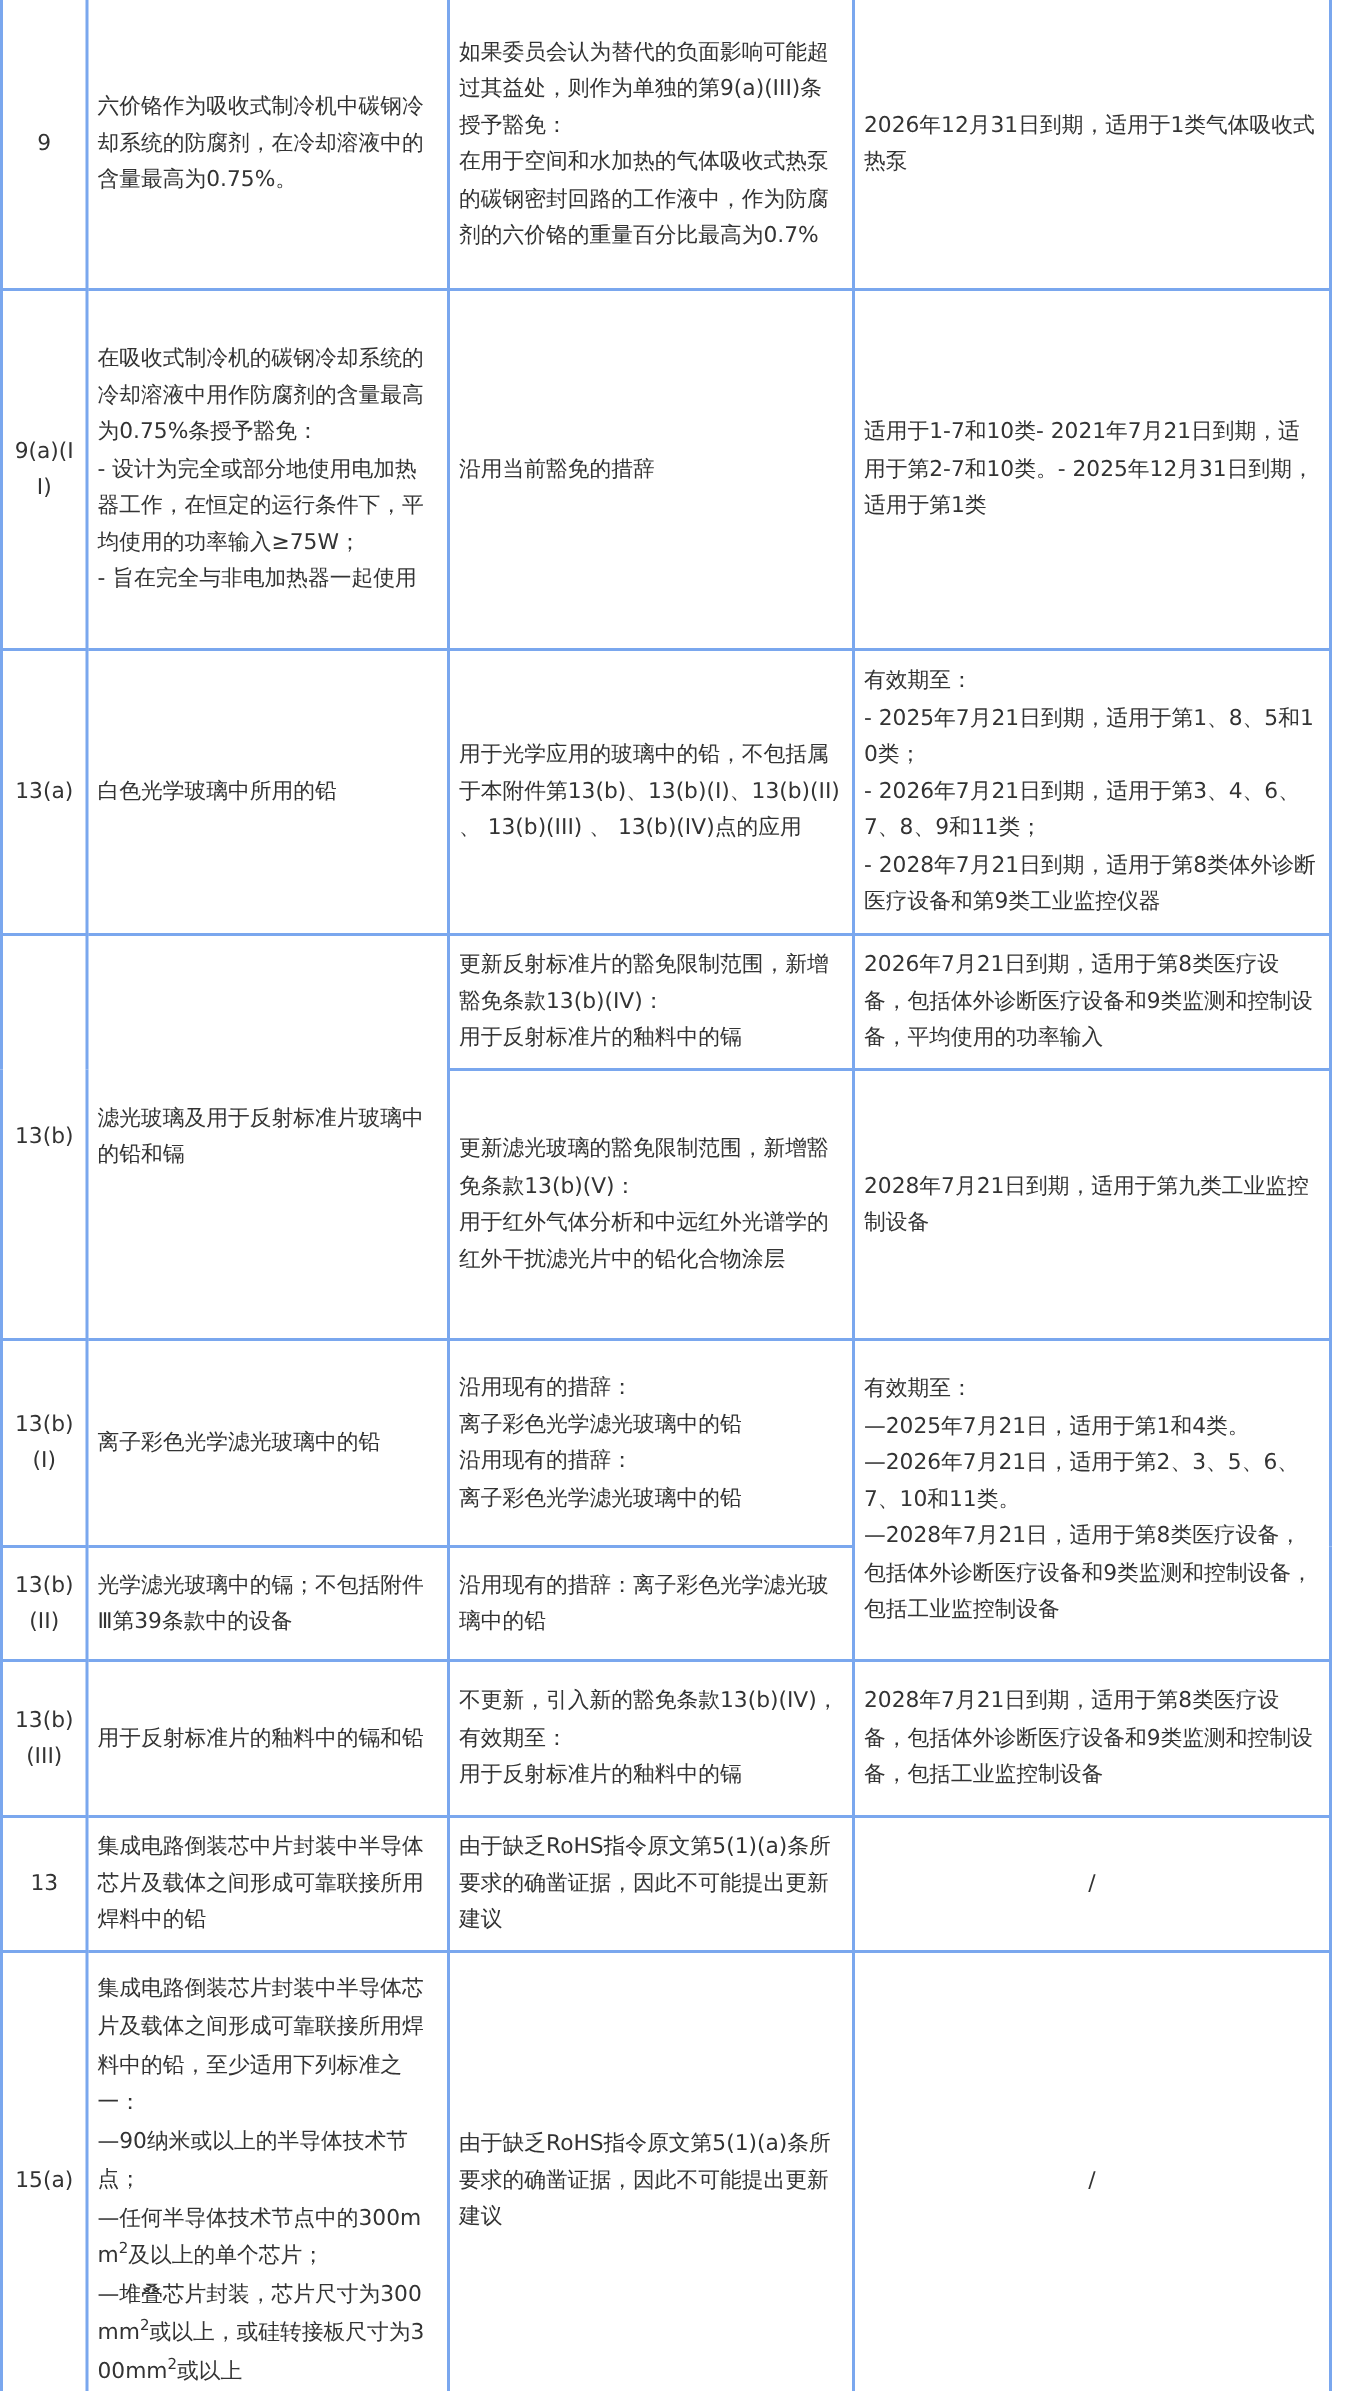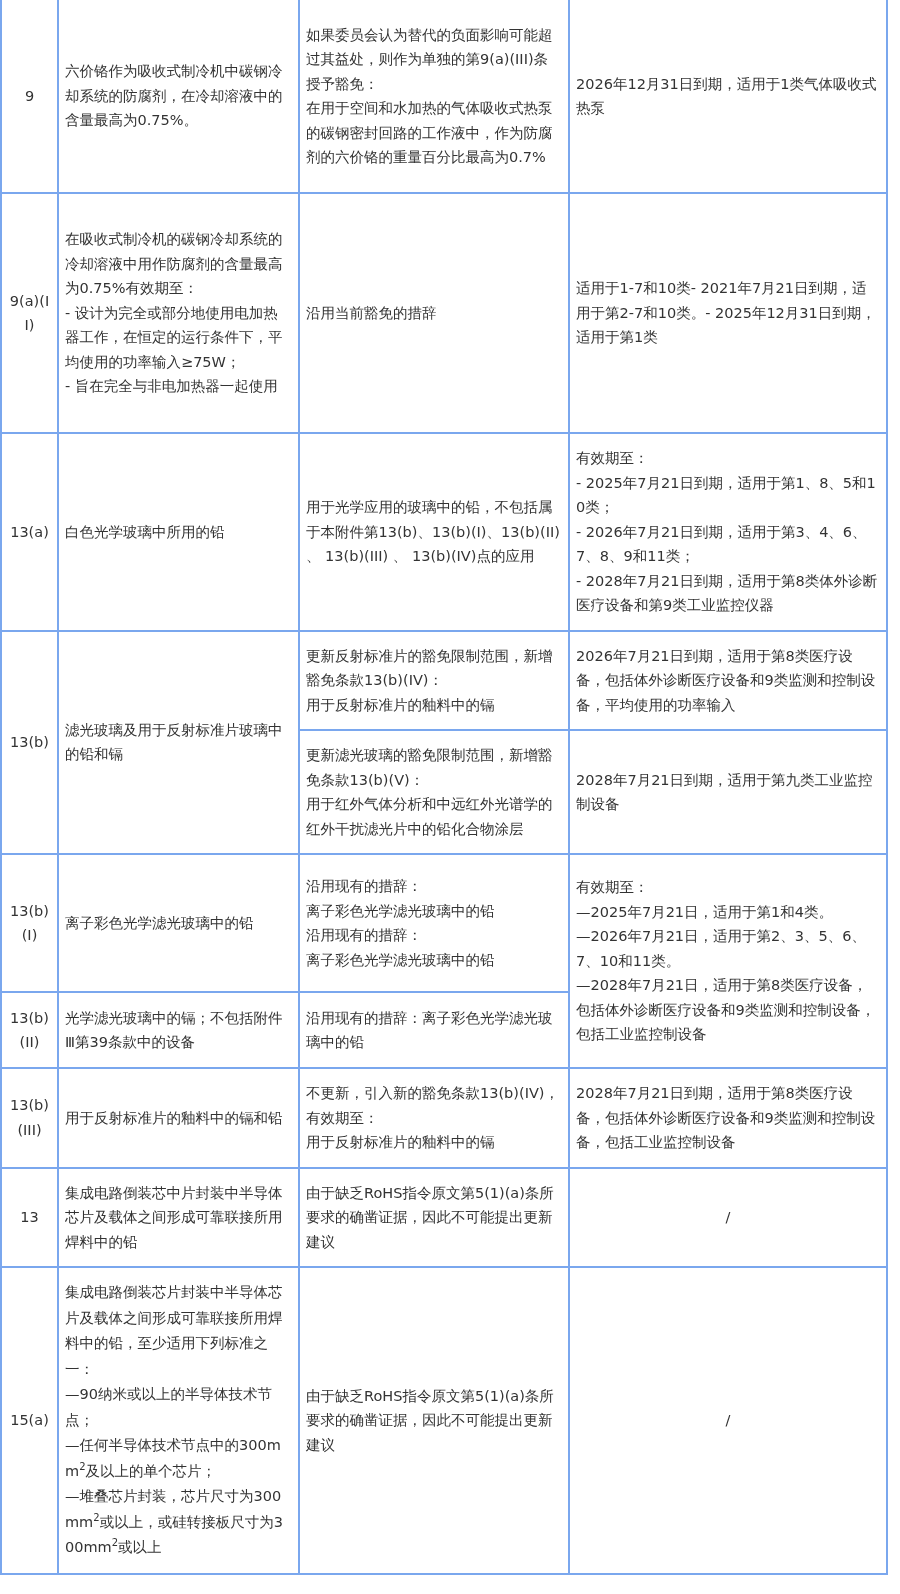--- a/index.html
+++ b/index.html
@@ -19,21 +19,21 @@
       left: 0;
       top: -2px;
       width: 886px;
       border-collapse: collapse;
       table-layout: fixed;
       font-size: 14.5px;
       line-height: 24.5px;
     }
     table.rohs td {
       border: 2px solid #7aa7ee;
-      padding: 12px 6px;
+      padding: 0 6px;
       vertical-align: middle;
       word-break: break-all;
       background: #ffffff;
     }
     td.c-no { text-align: center; padding: 4px 2px; }
     td.c-center { text-align: center; }
     .line { display: block; }
     sup { font-size: 10px; line-height: 0; }
   </style>
 </head>
@@ -54,21 +54,21 @@
       <td>
         <span class="line">如果委员会认为替代的负面影响可能超过其益处，则作为单独的第9(a)(III)条授予豁免：</span>
         <span class="line">在用于空间和水加热的气体吸收式热泵的碳钢密封回路的工作液中，作为防腐剂的六价铬的重量百分比最高为0.7%</span>
       </td>
       <td>2026年12月31日到期，适用于1类气体吸收式热泵</td>
     </tr>
 
     <tr style="height:240px">
       <td class="c-no">9(a)(II)</td>
       <td>
-        <span class="line">在吸收式制冷机的碳钢冷却系统的冷却溶液中用作防腐剂的含量最高为0.75%有效期至：</span>
+        <span class="line">在吸收式制冷机的碳钢冷却系统的冷却溶液中用作防腐剂的含量最高为0.75%条授予豁免：</span>
         <span class="line">- 设计为完全或部分地使用电加热器工作，在恒定的运行条件下，平均使用的功率输入≥75W；</span>
         <span class="line">- 旨在完全与非电加热器一起使用</span>
       </td>
       <td>沿用当前豁免的措辞</td>
       <td>适用于1-7和10类- 2021年7月21日到期，适用于第2-7和10类。- 2025年12月31日到期，适用于第1类</td>
     </tr>
 
     <tr style="height:190px">
       <td class="c-no">13(a)</td>
       <td>白色光学玻璃中所用的铅</td>
@@ -84,21 +84,21 @@
     <tr style="height:90px">
       <td class="c-no" rowspan="2">13(b)</td>
       <td rowspan="2">滤光玻璃及用于反射标准片玻璃中的铅和镉</td>
       <td>
         <span class="line">更新反射标准片的豁免限制范围，新增豁免条款13(b)(IV)：</span>
         <span class="line">用于反射标准片的釉料中的镉</span>
       </td>
       <td>2026年7月21日到期，适用于第8类医疗设备，包括体外诊断医疗设备和9类监测和控制设备，平均使用的功率输入</td>
     </tr>
 
-    <tr style="height:104px">
+    <tr style="height:180px">
       <td>
         <span class="line">更新滤光玻璃的豁免限制范围，新增豁免条款13(b)(V)：</span>
         <span class="line">用于红外气体分析和中远红外光谱学的红外干扰滤光片中的铅化合物涂层</span>
       </td>
       <td>2028年7月21日到期，适用于第九类工业监控制设备</td>
     </tr>
 
     <tr style="height:138px">
       <td class="c-no">13(b)(I)</td>
       <td>离子彩色光学滤光玻璃中的铅</td>
@@ -115,21 +115,21 @@
         <span class="line">—2028年7月21日，适用于第8类医疗设备，包括体外诊断医疗设备和9类监测和控制设备，包括工业监控制设备</span>
       </td>
     </tr>
 
     <tr style="height:76px">
       <td class="c-no">13(b)(II)</td>
       <td>光学滤光玻璃中的镉；不包括附件Ⅲ第39条款中的设备</td>
       <td>沿用现有的措辞：离子彩色光学滤光玻璃中的铅</td>
     </tr>
 
-    <tr style="height:90px">
+    <tr style="height:104px">
       <td class="c-no">13(b)(III)</td>
       <td>用于反射标准片的釉料中的镉和铅</td>
       <td>
         <span class="line">不更新，引入新的豁免条款13(b)(IV)，有效期至：</span>
         <span class="line">用于反射标准片的釉料中的镉</span>
       </td>
       <td>2028年7月21日到期，适用于第8类医疗设备，包括体外诊断医疗设备和9类监测和控制设备，包括工业监控制设备</td>
     </tr>
 
     <tr style="height:90px">

